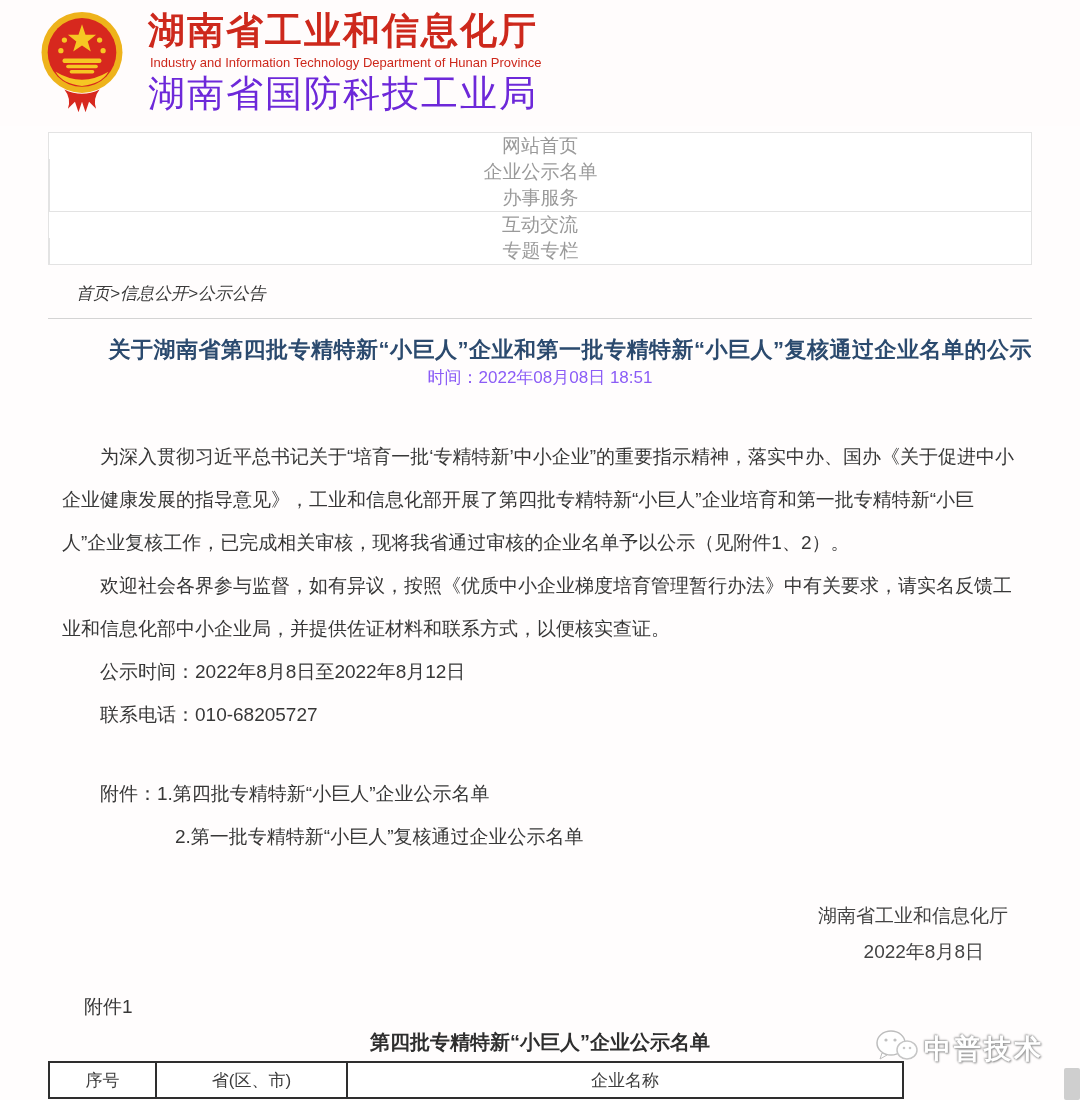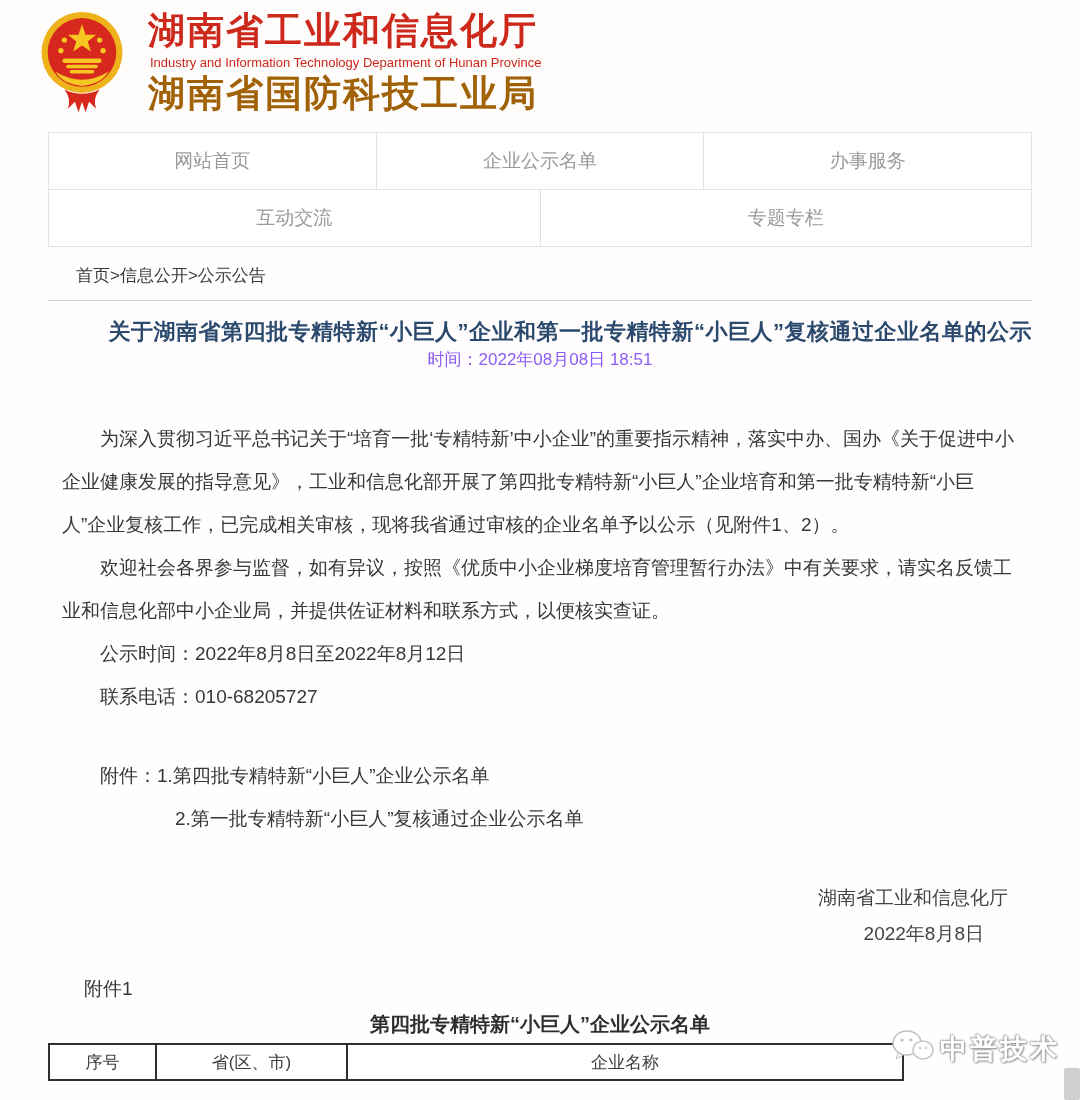--- a/index.html
+++ b/index.html
@@ -13,36 +13,36 @@
   }
   .canvas { width: 1080px; height: 1100px; position: relative; overflow: hidden; background: #fffdfd; }
   .inner { width: 984px; margin: 0 auto; }
 
   
   .site-header { display: flex; align-items: center; padding: 10px 0 10px 38px; background: #fffcfc; }
   .emblem { width: 88px; height: 106px; flex: 0 0 auto; }
   .org-names { margin-left: 22px; }
   .org-line1 { font-size: 37px; font-weight: bold; color: #cd281c; letter-spacing: 2px; line-height: 1.1; }
   .org-en    { font-size: 13px; color: #cd281c; margin: 3px 0 4px 2px; letter-spacing: 0px; }
-  .org-line2 { font-size: 37px; font-weight: bold; color: #a16207; letter-spacing: 2px; line-height: 1.1; }
+  .org-line2 { font-size: 37px; font-weight: normal; color: #6d28d9; letter-spacing: 2px; line-height: 1.1; }
 
   
   .main-nav { width: 984px; margin: 6px auto 0; border: 1px solid #e3e3e3; }
-  .nav-row { display: flex; }
+  .nav-row { display: flex; flex-direction: column; }
   .nav-row + .nav-row { border-top: 1px solid #e3e3e3; }
   .nav-cell {
     flex: 1; height: 56px; display: flex; align-items: center; justify-content: center;
     font-size: 19px; color: #9a9a9a; cursor: pointer; background: #fff;
   }
   .nav-cell + .nav-cell { border-left: 1px solid #e3e3e3; }
 
   
   .breadcrumb {
     padding: 17px 0 13px 28px; font-size: 17px; color: #3a3a3a;
-    border-bottom: 1px solid #d4d4d4; cursor: pointer;
+    border-bottom: 1px solid #d4d4d4; cursor: pointer; font-style: italic;
   }
 
   
   .article-title {
     margin-top: 16px; text-align: right;
     font-size: 22px; font-weight: bold; color: #2b4a6e; letter-spacing: 0.5px;
   }
   .publish-time { margin-top: 1px; text-align: center; font-size: 17px; color: #8b5cf6; }
 
   
@@ -62,21 +62,21 @@
   .tbl { margin-top: 5px; width: 856px; font-size: 17px; color: #3c3c3c; }
   .tbl-row { display: flex; border: 2px solid #2e2e2e; background: #fff; }
   .tbl-cell { display: flex; align-items: center; justify-content: center; }
   .tbl-head .tbl-cell { height: 34px; }
   .col1 { width: 105px; flex: 0 0 auto; }
   .col2 { width: 193px; flex: 0 0 auto; border-left: 2px solid #2e2e2e; border-right: 2px solid #2e2e2e; }
   .col3 { flex: 1; }
 
   
   .watermark {
-    position: absolute; right: 20px; top: 1028px;
+    position: absolute; right: 36px; top: 1028px;
     display: flex; align-items: center; gap: 6px;
     pointer-events: none;
   }
   .watermark-text {
     font-size: 27px; font-weight: bold; color: #ffffff; letter-spacing: 3px;
     text-shadow: 0 0 2px #9d9d9d, 1px 1px 2px #8f8f8f, -1px -1px 2px #b5b5b5;
   }
   .scroll-thumb {
     position: absolute; right: 0; top: 1068px; width: 16px; height: 32px;
     background: #cfcfcf; border-radius: 2px; cursor: pointer;

